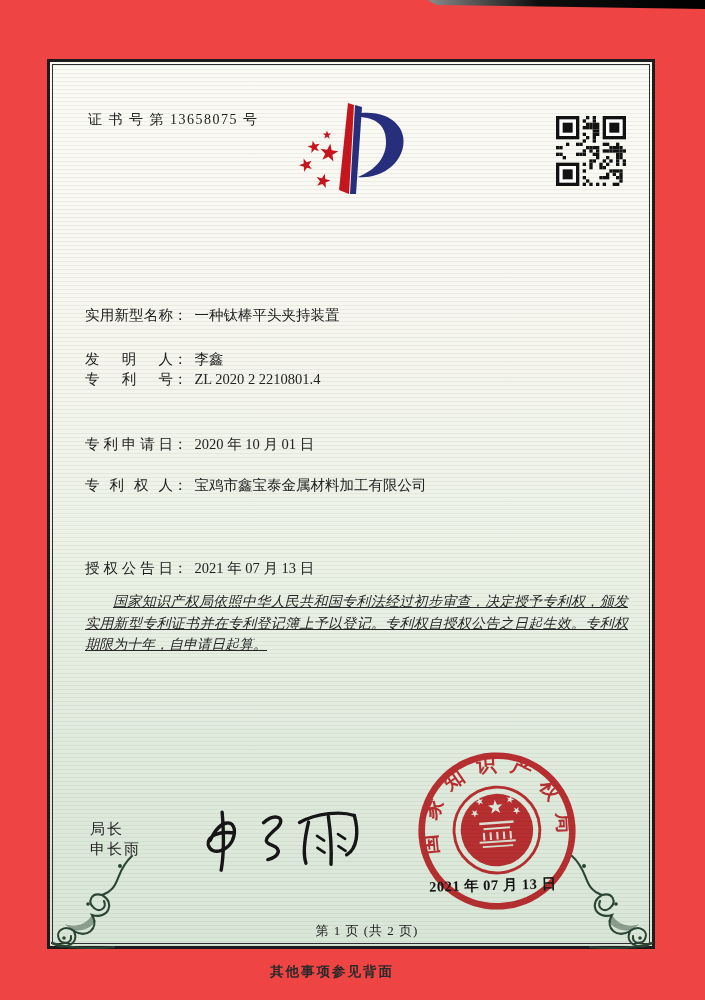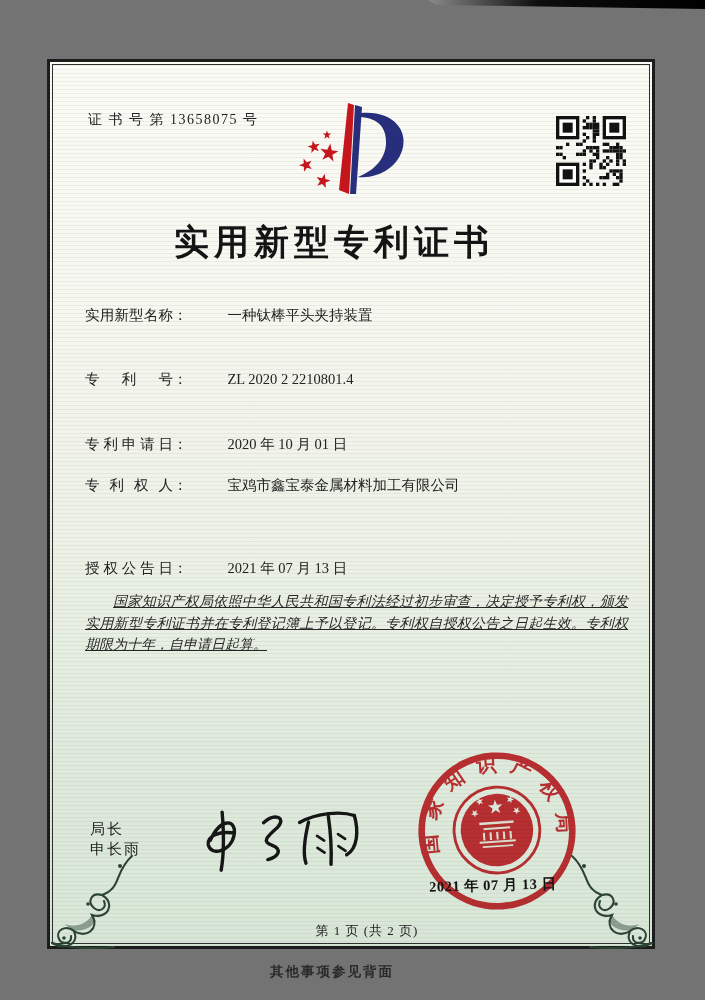--- a/index.html
+++ b/index.html
@@ -1,18 +1,18 @@
 <!DOCTYPE html>
 <html><head>
 <meta charset="utf-8">
 <style>
   html,body{margin:0;padding:0;}
   body{width:705px;height:1000px;background:#ffffff;overflow:hidden;
        font-family:"Liberation Serif","DejaVu Serif",serif;color:#1f1f1f;}
-  .page{position:relative;width:705px;height:1000px;background:#737373;overflow:hidden;}
+  .page{position:relative;width:705px;height:1000px;background:#ef4444;overflow:hidden;}
 
   
   .scan-edge{position:absolute;top:0;left:428px;width:277px;height:9px;
              background:linear-gradient(90deg,#8a8a8a,#0d0d0d 40%,#000);
              clip-path:polygon(0 0,100% 0,100% 100%,3% 55%);}
 
   
   .frame{position:absolute;left:47px;top:59px;width:608px;height:890px;box-sizing:border-box;
          border:3px solid #1c1c1c;
          background:
@@ -29,21 +29,21 @@
 
   .qr{left:556px;top:116px;width:70px;height:70px;}
 
   .title{left:0;top:219px;width:668px;text-align:center;font-size:35px;font-weight:700;
          letter-spacing:5px;color:#141414;}
 
   .field{left:85px;width:560px;font-size:14.5px;line-height:18px;}
   .flabel{display:inline-block;width:88px;text-align:justify;text-align-last:justify;
           vertical-align:top;color:#1d1d1d;}
   .fcolon{margin-right:7px;}
-  .fvalue{color:#222;margin-left:33px;}
+  .fvalue{color:#222;}
   .grant-right{position:absolute;left:239px;top:0;white-space:nowrap;}
 
   .paras{left:85px;top:591px;width:543px;font-size:14px;line-height:21.5px;
          color:#262626;font-style:italic;text-align:justify;}
   .paras p{margin:0;text-indent:2em;text-decoration:underline;}
 
   .officer-title{left:90px;top:820px;font-size:15px;letter-spacing:2px;text-align:right;}
   .officer-name{left:90px;top:840px;font-size:15px;letter-spacing:2px;}
   .signature{left:192px;top:796px;width:182px;height:80px;transform:rotate(-2deg);}
 
@@ -193,24 +193,26 @@
         <rect fill="#fff" x="3.3333333333333335" y="3.3333333333333335" width="16.666666666666668" height="16.666666666666668"></rect>
         <rect x="6.666666666666667" y="6.666666666666667" width="10" height="10"></rect>
         <rect x="46.66666666666667" y="0" width="23.333333333333336" height="23.333333333333336"></rect>
         <rect fill="#fff" x="50" y="3.3333333333333335" width="16.666666666666668" height="16.666666666666668"></rect>
         <rect x="53.333333333333336" y="6.666666666666667" width="10" height="10"></rect>
         <rect x="0" y="46.66666666666667" width="23.333333333333336" height="23.333333333333336"></rect>
         <rect fill="#fff" x="3.3333333333333335" y="50" width="16.666666666666668" height="16.666666666666668"></rect>
         <rect x="6.666666666666667" y="53.333333333333336" width="10" height="10"></rect>
       </svg></div>
 
-  <div class="abs title">实用新型专利证书</div>
 
   <div class="abs field" style="top:306px">
     <span class="flabel">实用新型名称</span><span class="fcolon">：</span><span class="fvalue">一种钛棒平头夹持装置</span>
+  </div>
+  <div class="abs field" style="top:350px">
+    <span class="flabel">发明人</span><span class="fcolon">：</span><span class="fvalue">李鑫</span>
   </div>
   <div class="abs field" style="top:370px">
     <span class="flabel">专利号</span><span class="fcolon">：</span><span class="fvalue">ZL 2020 2 2210801.4</span>
   </div>
   <div class="abs field" style="top:435px">
     <span class="flabel">专利申请日</span><span class="fcolon">：</span><span class="fvalue">2020 年 10 月 01 日</span>
   </div>
   <div class="abs field" style="top:476px">
     <span class="flabel">专利权人</span><span class="fcolon">：</span><span class="fvalue">宝鸡市鑫宝泰金属材料加工有限公司</span>
   </div>

